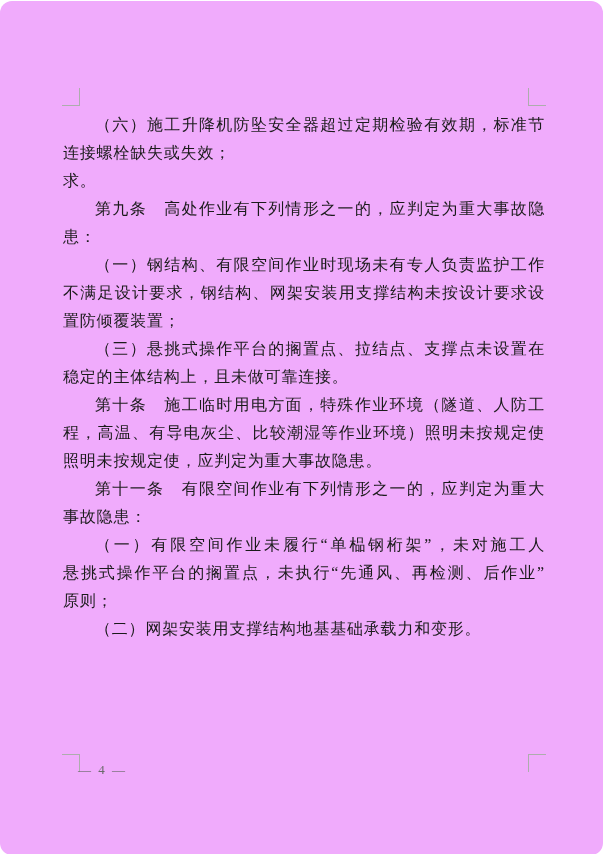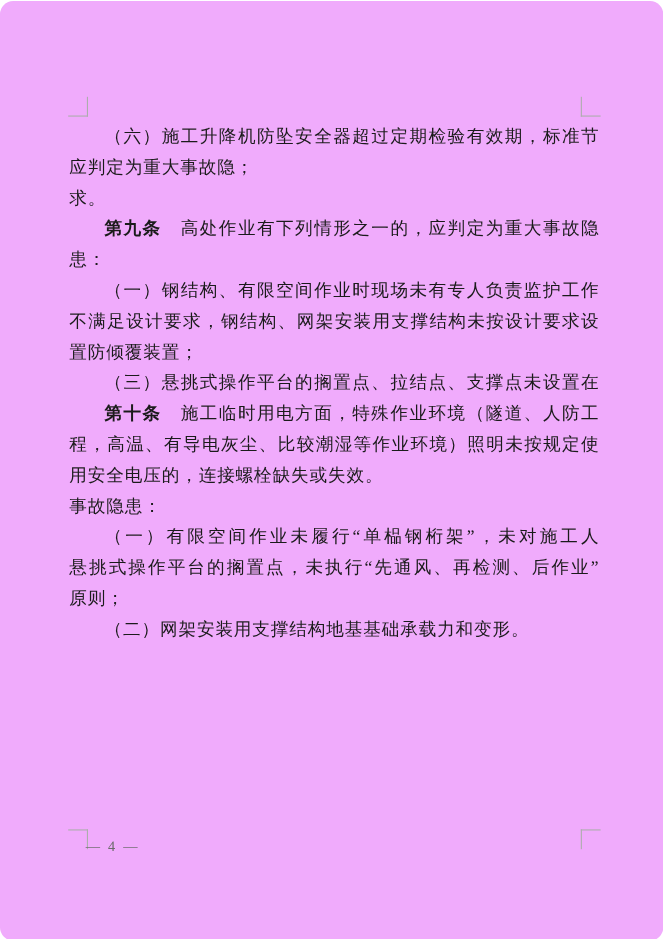--- a/index.html
+++ b/index.html
@@ -50,21 +50,21 @@
     overflow: visible;
   }
   .line.indent { text-indent: 32px; }
   .line.stretch {
     text-align: justify;
     text-align-last: justify;
     text-justify: inter-character;
   }
   .seg { color: inherit; }
   .seg.bold {
-    font-weight: 700;
+    font-weight: 400;
     font-family: "Liberation Sans", "DejaVu Sans", sans-serif;
   }
   .page-number {
     position: absolute;
     left: 78px;
     top: 760px;
     font-size: 13px;
     line-height: 18px;
     color: #6a6a6a;
     letter-spacing: 2px;
@@ -76,31 +76,33 @@
 <body>
 
 <div class="page">
   <div class="corner tl"></div>
   <div class="corner tr"></div>
   <div class="corner bl"></div>
   <div class="corner br"></div>
 
   <div class="body-text">
       <div class="line indent stretch"><span class="seg">（六）施工升降机防坠安全器超过定期检验有效期，标准节</span></div>
-      <div class="line"><span class="seg">应判定为重大事故隐；</span></div>
+      <div class="line"><span class="seg">连接螺栓缺失或失效；</span></div>
       <div class="line"><span class="seg">求。</span></div>
       <div class="line indent stretch"><span class="seg bold">第九条</span><span class="seg">　高处作业有下列情形之一的，应判定为重大事故隐</span></div>
       <div class="line"><span class="seg">患：</span></div>
       <div class="line indent stretch"><span class="seg">（一）钢结构、有限空间作业时现场未有专人负责监护工作</span></div>
       <div class="line stretch"><span class="seg">不满足设计要求，钢结构、网架安装用支撑结构未按设计要求设</span></div>
       <div class="line"><span class="seg">置防倾覆装置；</span></div>
       <div class="line indent stretch"><span class="seg">（三）悬挑式操作平台的搁置点、拉结点、支撑点未设置在</span></div>
+      <div class="line"><span class="seg">稳定的主体结构上，且未做可靠连接。</span></div>
       <div class="line indent stretch"><span class="seg bold">第十条</span><span class="seg">　施工临时用电方面，特殊作业环境（隧道、人防工</span></div>
       <div class="line stretch"><span class="seg">程，高温、有导电灰尘、比较潮湿等作业环境）照明未按规定使</span></div>
-      <div class="line"><span class="seg">用安全电压的，连接螺栓缺失或失效。</span></div>
+      <div class="line"><span class="seg">照明未按规定使，应判定为重大事故隐患。</span></div>
+      <div class="line indent stretch"><span class="seg bold">第十一条</span><span class="seg">　有限空间作业有下列情形之一的，应判定为重大</span></div>
       <div class="line"><span class="seg">事故隐患：</span></div>
       <div class="line indent stretch"><span class="seg">（一）有限空间作业未履行“单榀钢桁架”，未对施工人</span></div>
       <div class="line stretch"><span class="seg">悬挑式操作平台的搁置点，未执行“先通风、再检测、后作业”</span></div>
       <div class="line"><span class="seg">原则；</span></div>
       <div class="line indent"><span class="seg">（二）网架安装用支撑结构地基基础承载力和变形。</span></div>
     </div>
 
   <div class="page-number">— 4 —</div>
 </div>
 

